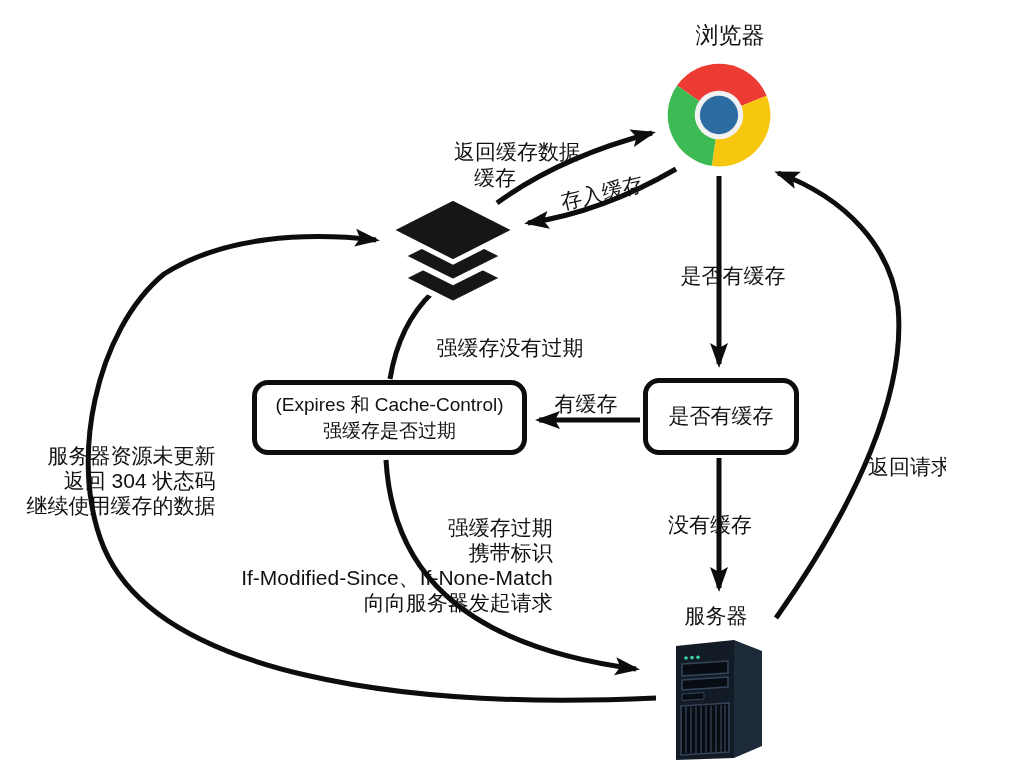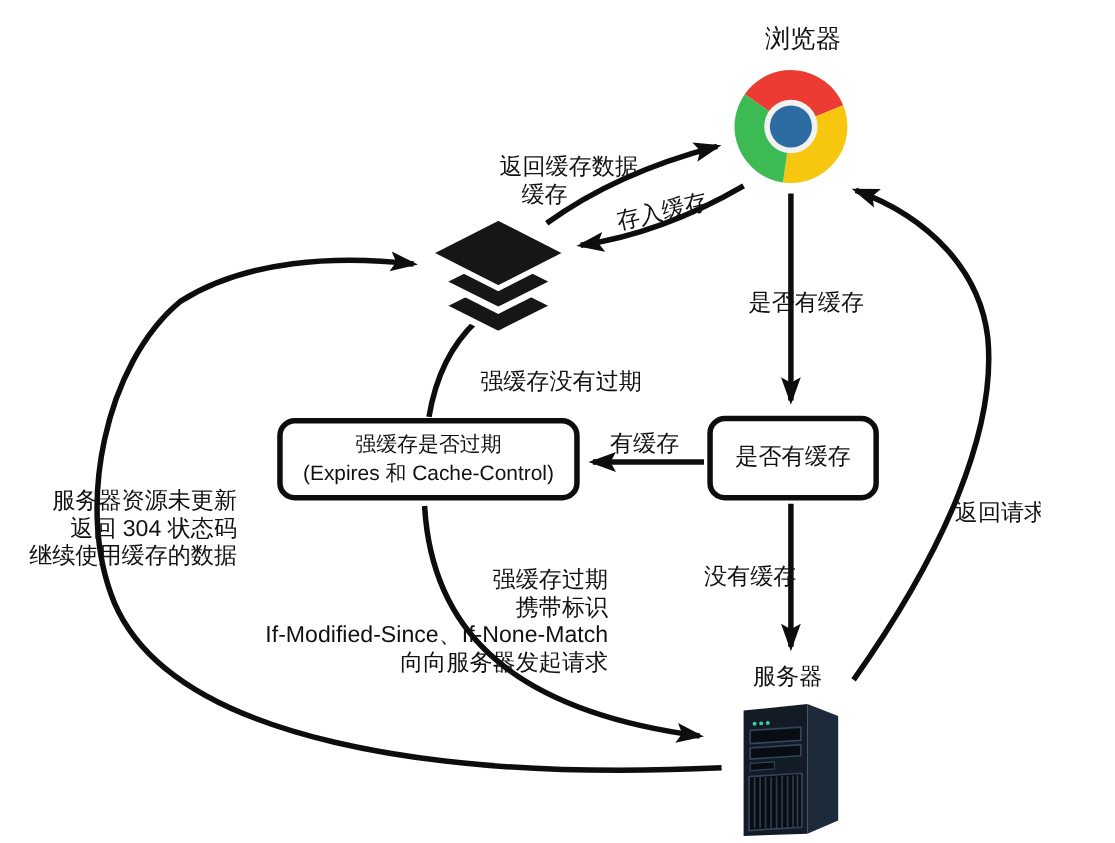--- a/index.html
+++ b/index.html
@@ -87,32 +87,32 @@
         <line x1="51" y1="70.9" x2="51" y2="118.5"></line>
       <line x1="55" y1="70.6" x2="55" y2="118.5"></line>
     </g>
   </svg>
 
   <div class="lbl big" style="left:730px;top:22px;">浏览器</div>
   <div class="lbl" style="left:460px;top:165px;margin-left:35px;">缓存</div>
   <div class="lbl" style="left:716px;top:603px;">服务器</div>
 
   <div class="node-box" style="left:252px;top:380px;width:275px;height:75px;font-size:19px;">
+    <div>(Expires 和 Cache-Control)</div>
     <div>强缓存是否过期</div>
-    <div>(Expires 和 Cache-Control)</div>
   </div>
   <div class="node-box" style="left:643px;top:378px;width:156px;height:77px;font-size:21px;">
     <div>是否有缓存</div>
   </div>
 
   <div class="lbl" style="left:517px;top:127px;margin-top:12px;">返回缓存数据</div>
   <div class="lbl rot" style="left:602px;top:180px;">存入缓存</div>
   <div class="lbl" style="left:733px;top:263px;">是否有缓存</div>
   <div class="lbl" style="left:586px;top:391px;">有缓存</div>
-  <div class="lbl" style="left:682px;top:512px;">没有缓存</div>
+  <div class="lbl" style="left:710px;top:512px;">没有缓存</div>
   <div class="lbl" style="left:510px;top:335px;">强缓存没有过期</div>
 
   <div class="block" style="left:397px;top:515px;">
     <div>强缓存过期</div>
     <div>携带标识</div>
     <div>If-Modified-Since、If-None-Match</div>
     <div>向向服务器发起请求</div>
   </div>
 
   <div class="block" style="left:121px;top:443px;">

